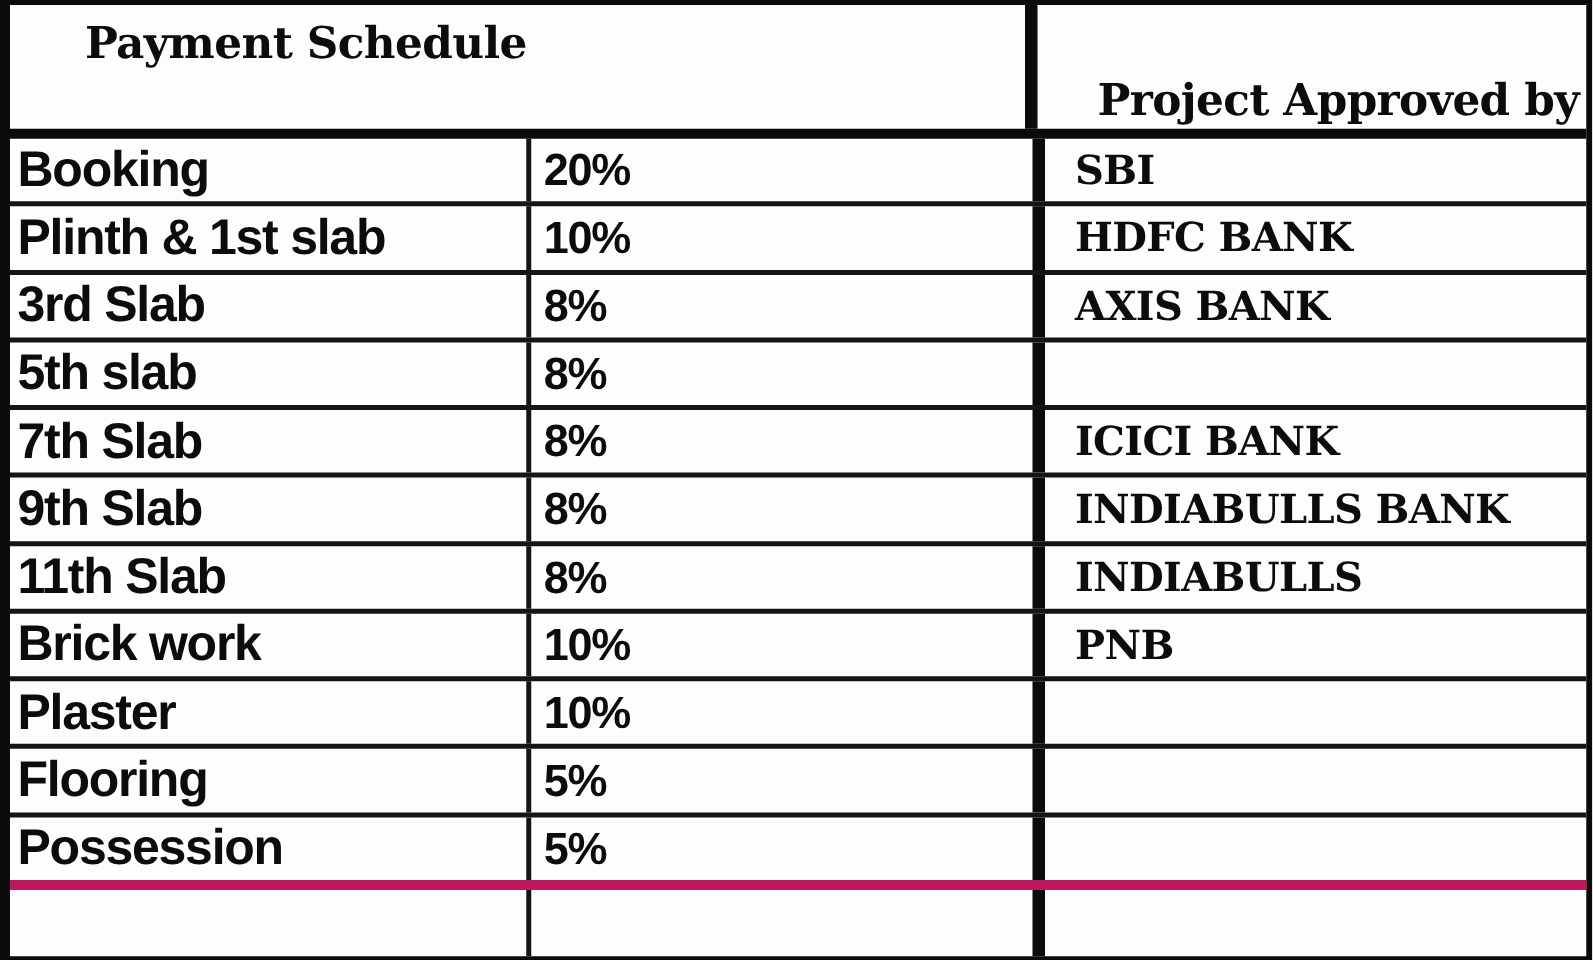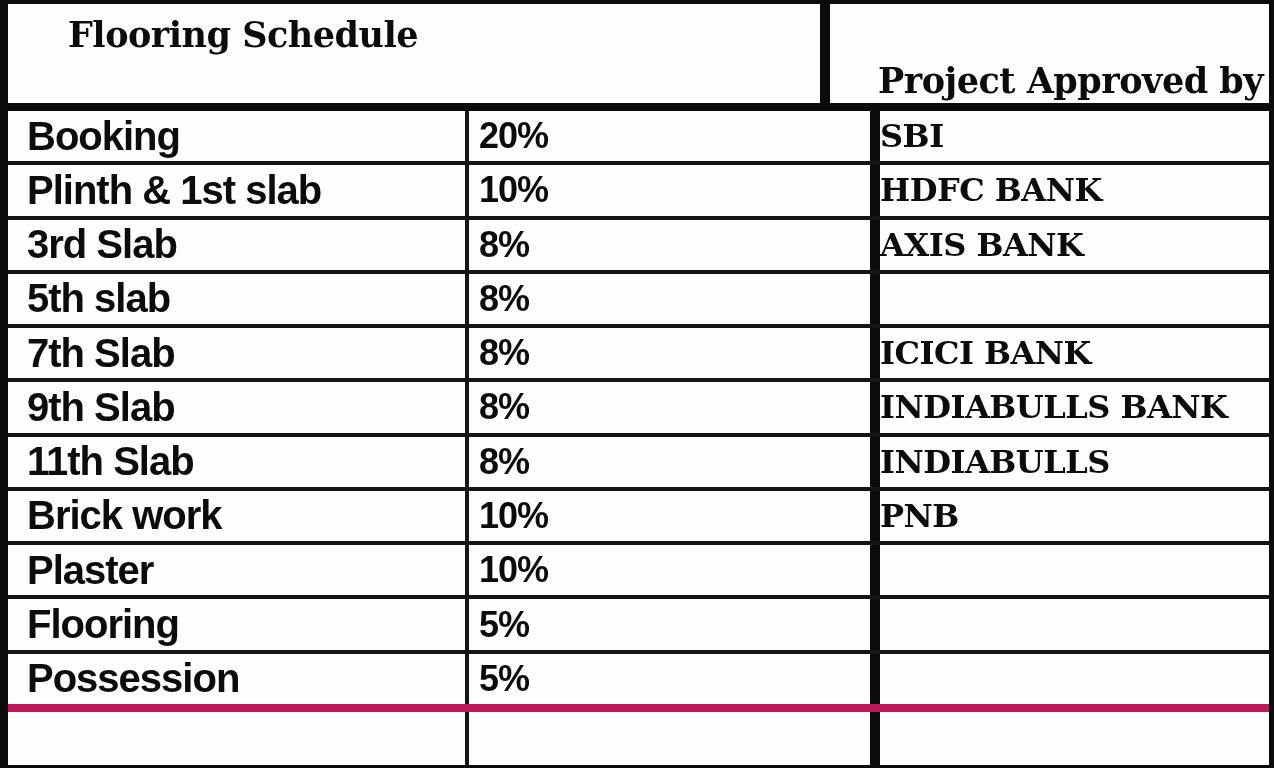--- a/index.html
+++ b/index.html
@@ -74,55 +74,55 @@
   .row.last-data { border-bottom: 8px solid #be185d; }
   .row.tail { border-bottom: none; flex: 0 0 auto; height: 53px; }
   .cell {
     display: flex;
     align-items: center;
     box-sizing: border-box;
     overflow: hidden;
     white-space: nowrap;
   }
   .cell.item {
-    width: 461px;
+    width: 417px;
     flex: 0 0 auto;
     border-right: 4px solid #151515;
-    padding-left: 19px;
+    padding-left: 6px;
     font-weight: bold;
     font-size: 40px;
     letter-spacing: -1px;
   }
   .cell.pct {
     width: 411px;
     flex: 0 0 auto;
     border-right: 10px solid #0b0b0b;
     padding-left: 10px;
     font-weight: bold;
     font-size: 36px;
     letter-spacing: -1px;
   }
   .cell.bank {
     flex: 1 1 auto;
-    padding-left: 0;
+    padding-left: 24px;
     font-family: "DejaVu Serif", serif;
     font-weight: bold;
     font-size: 32px;
     letter-spacing: -0.5px;
   }
 </style>
 </head>
 <body>
 
 <div id="page">
   <div id="sheet">
 
     <div class="header-row">
       <div class="header-left">
-        <span class="header-left-inner">Flooring Schedule</span>
+        <span class="header-left-inner">Payment Schedule</span>
       </div>
       <div class="header-mid"></div>
       <div class="header-right">
         <span>Project Approved by</span>
       </div>
     </div>
 
     <div class="row">
       <div class="cell item">Booking</div>
       <div class="cell pct">20%</div>

